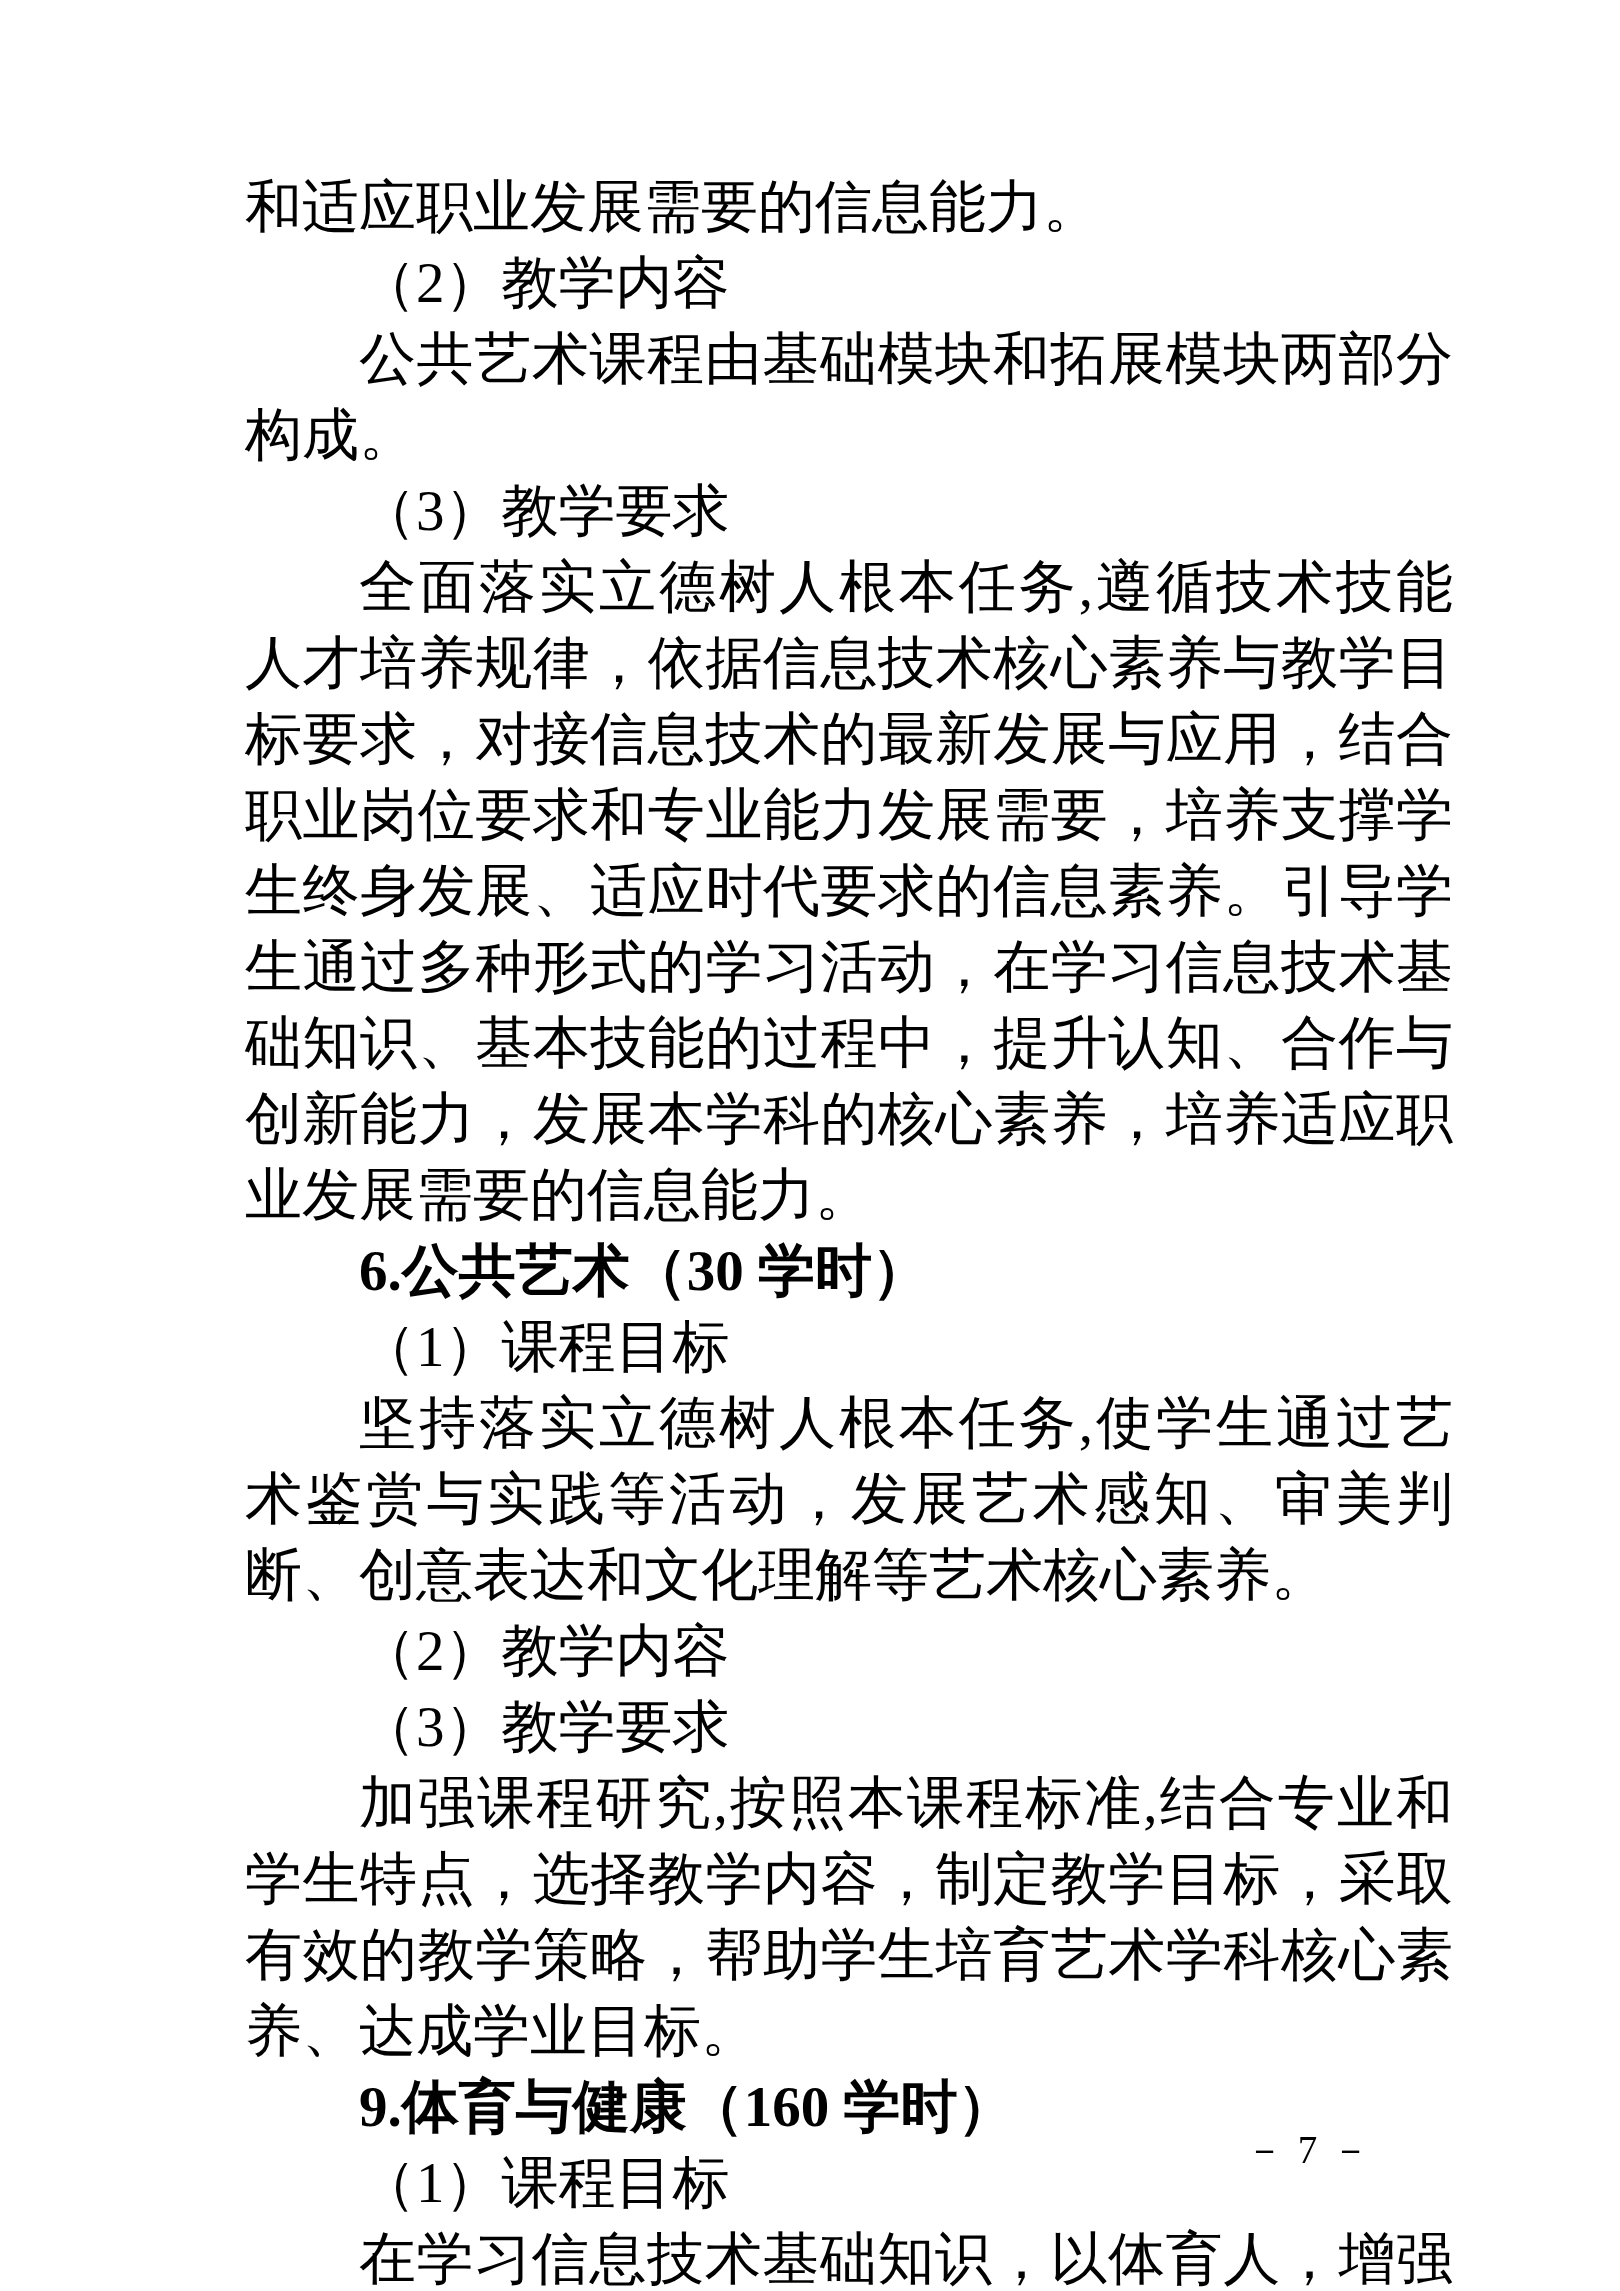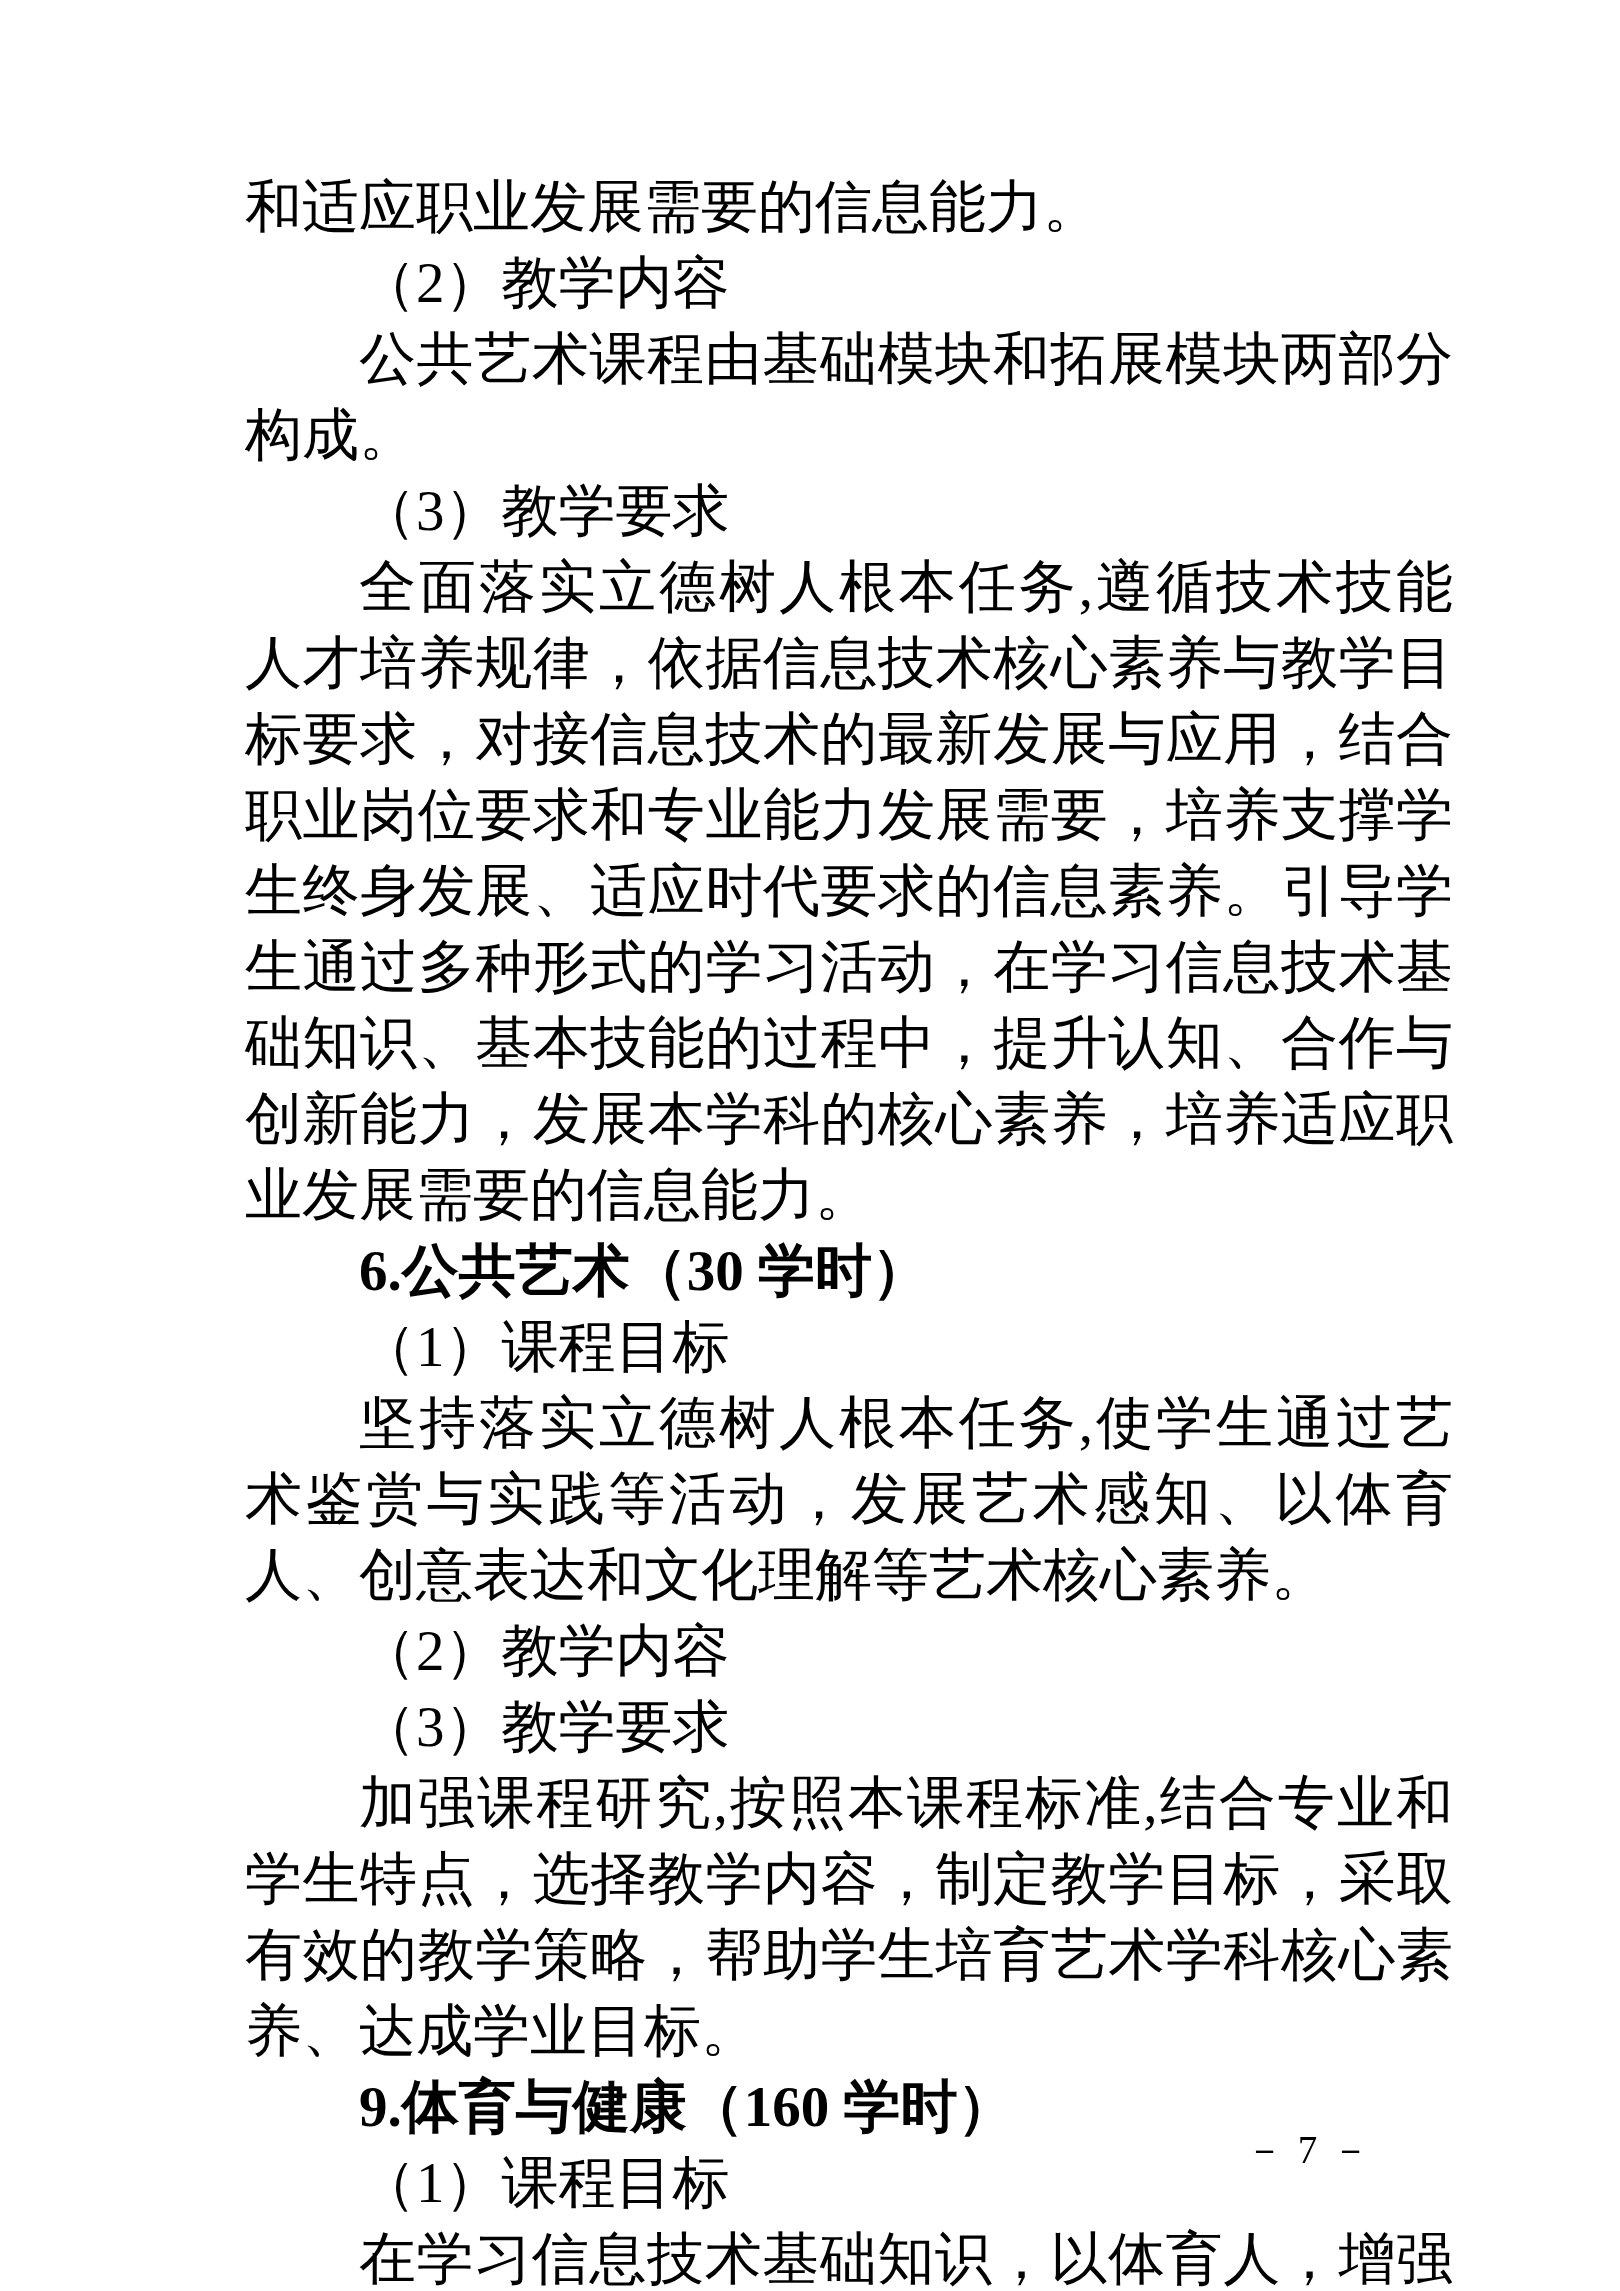--- a/index.html
+++ b/index.html
@@ -61,21 +61,21 @@
 
 <div class="page">
   <div class="content" id="doc-content">
       <p class="block block--continuation">和适应职业发展需要的信息能力。</p>
       <p class="block block--subheading">（2）教学内容</p>
       <p class="block block--paragraph">公共艺术课程由基础模块和拓展模块两部分构成。</p>
       <p class="block block--subheading">（3）教学要求</p>
       <p class="block block--paragraph">全面落实立德树人根本任务,遵循技术技能人才培养规律，依据信息技术核心素养与教学目标要求，对接信息技术的最新发展与应用，结合职业岗位要求和专业能力发展需要，培养支撑学生终身发展、适应时代要求的信息素养。引导学生通过多种形式的学习活动，在学习信息技术基础知识、基本技能的过程中，提升认知、合作与创新能力，发展本学科的核心素养，培养适应职业发展需要的信息能力。</p>
       <p class="block block--heading">6.公共艺术（30 学时）</p>
       <p class="block block--subheading">（1）课程目标</p>
-      <p class="block block--paragraph">坚持落实立德树人根本任务,使学生通过艺术鉴赏与实践等活动，发展艺术感知、以体育人、创意表达和文化理解等艺术核心素养。</p>
+      <p class="block block--paragraph">坚持落实立德树人根本任务,使学生通过艺术鉴赏与实践等活动，发展艺术感知、审美判断、创意表达和文化理解等艺术核心素养。</p>
       <p class="block block--subheading">（2）教学内容</p>
       <p class="block block--subheading">（3）教学要求</p>
       <p class="block block--paragraph">加强课程研究,按照本课程标准,结合专业和学生特点，选择教学内容，制定教学目标，采取有效的教学策略，帮助学生培育艺术学科核心素养、达成学业目标。</p>
       <p class="block block--heading">9.体育与健康（160 学时）</p>
       <p class="block block--subheading">（1）课程目标</p>
       <p class="block block--paragraph">在学习信息技术基础知识，以体育人，增强学生体质。</p>
     </div>
   <div class="page-number">－ 7 －</div>
 </div>
 

